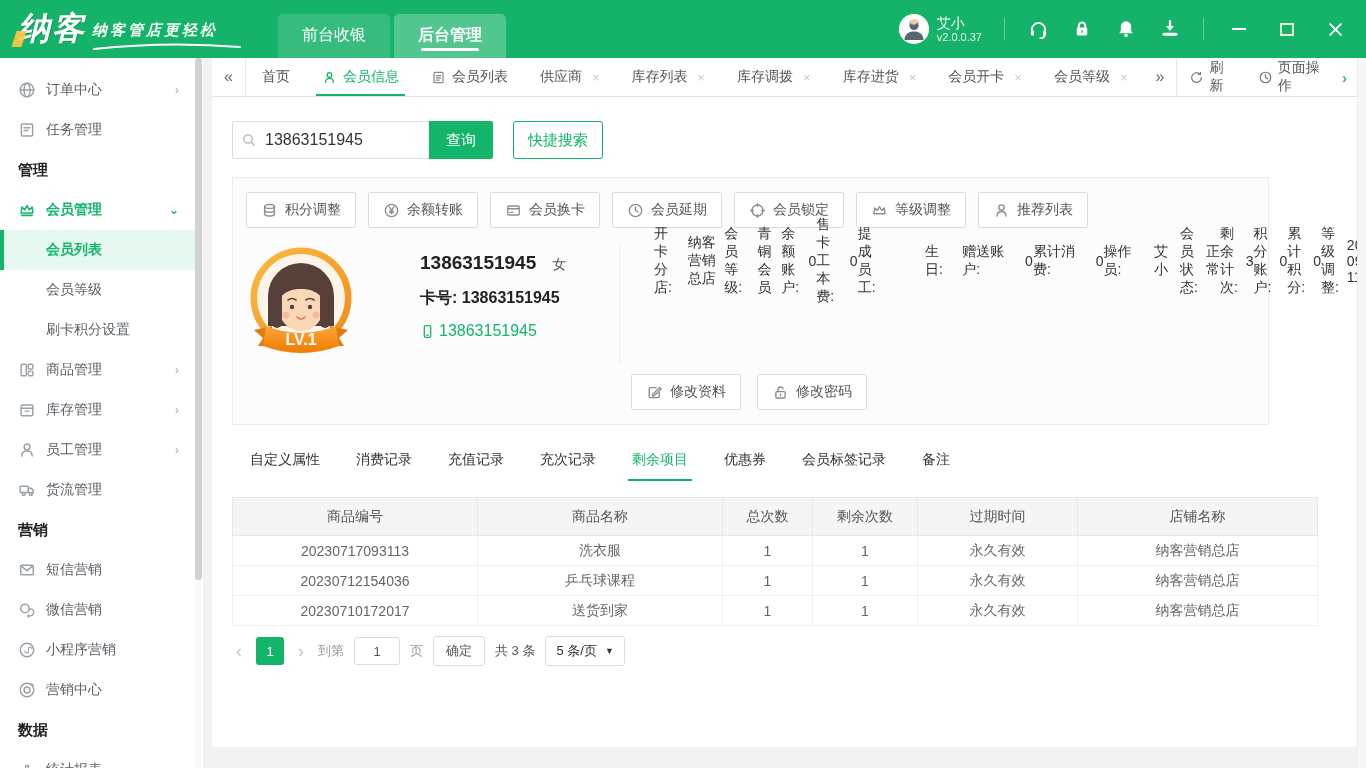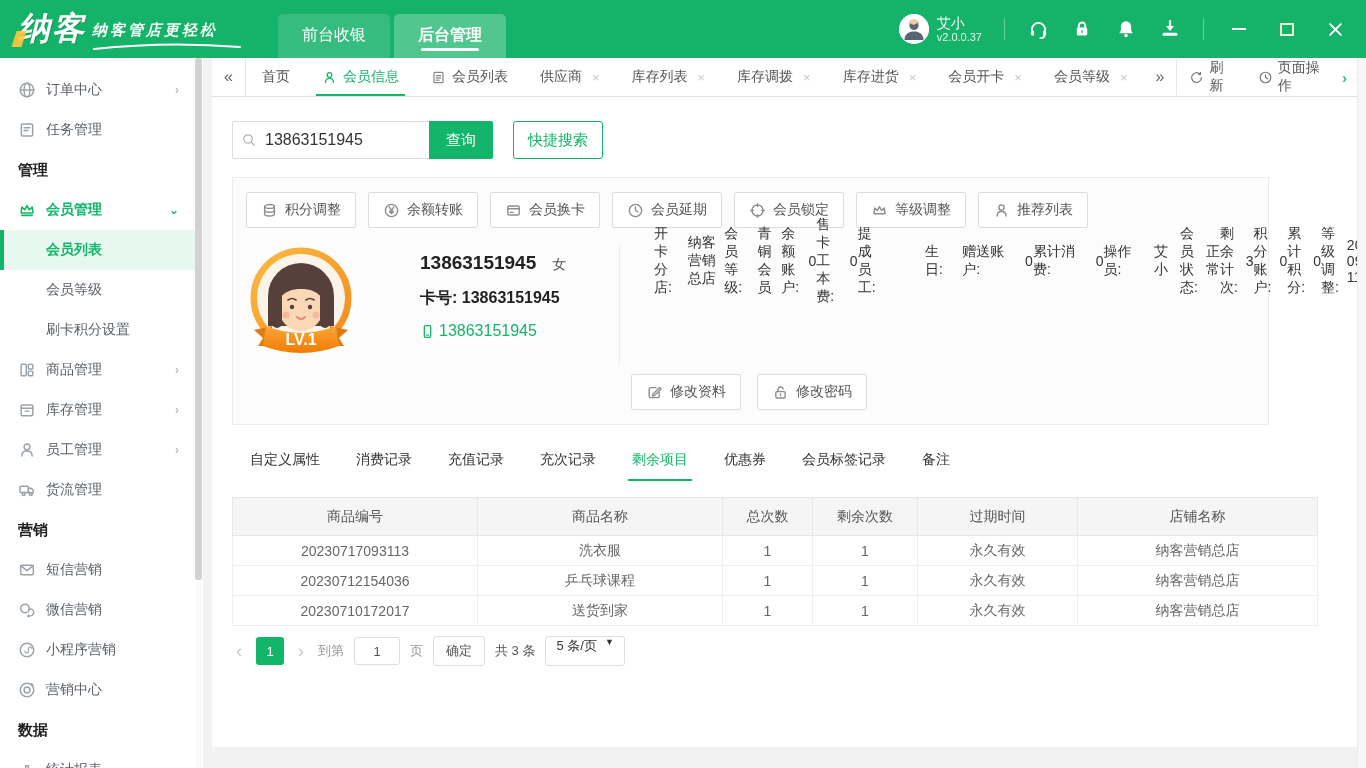--- a/index.html
+++ b/index.html
@@ -130,21 +130,21 @@
   
   .pager { display:flex; align-items:center; margin-top:10px; gap:10px; font-size:13px; color:#999; }
   .pg-arrow { color:#c0c4cc; font-size:18px; padding:0 4px; cursor:pointer; line-height:1; }
   .pg-num { width:28px; height:28px; background:#12b569; color:#fff; border-radius:3px; display:flex;
             align-items:center; justify-content:center; font-size:13px; cursor:pointer; }
   .pg-input { width:46px; height:28px; border:1px solid #ddd; border-radius:3px; text-align:center;
               font-size:13px; color:#555; outline:none; font-family:inherit; }
   .pg-btn { height:30px; padding:0 12px; background:#fff; border:1px solid #ddd; border-radius:3px;
             font-size:13px; color:#555; cursor:pointer; font-family:inherit; }
   .pg-total { color:#555; }
-  .pg-select { height:30px; border:1px solid #ddd; border-radius:3px; display:flex; 
+  .pg-select { height:30px; border:1px solid #ddd; border-radius:3px; display:flex; align-items:center;
                gap:8px; padding:0 10px; color:#333; cursor:pointer; }
   .pg-caret { font-size:9px; color:#333; }
 </style>
 </head>
 <body>
 
 <div class="topbar">
   <div class="logo-wrap">
     <div class="logo">纳客</div>
     <div class="slogan-wrap">

